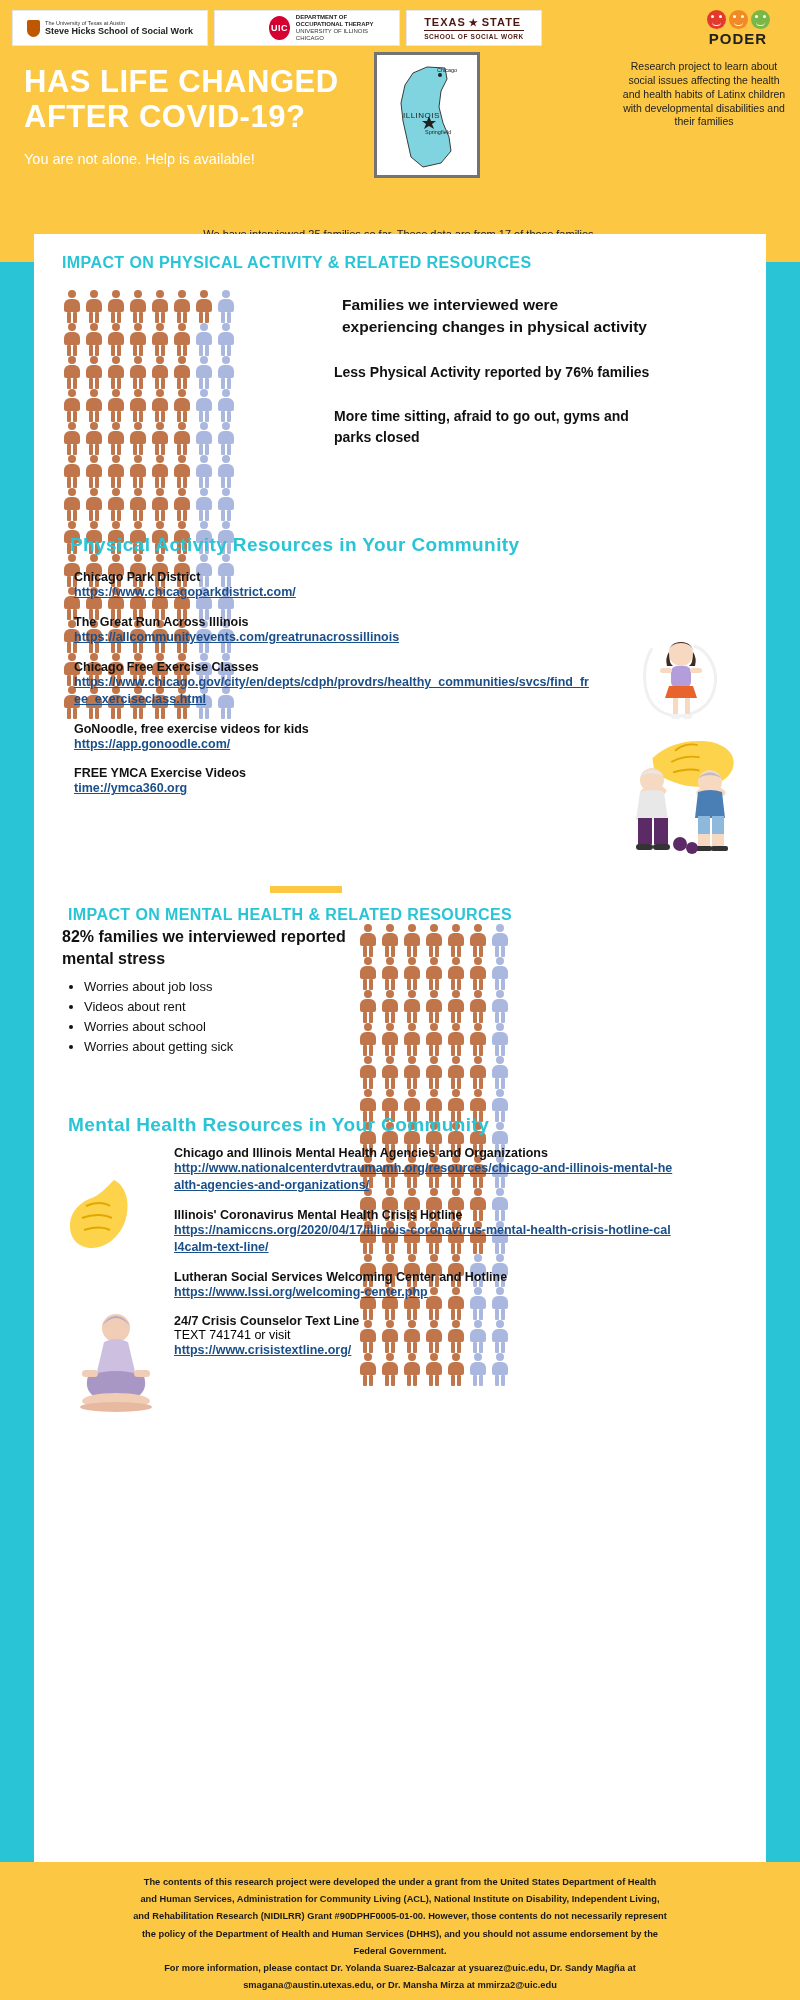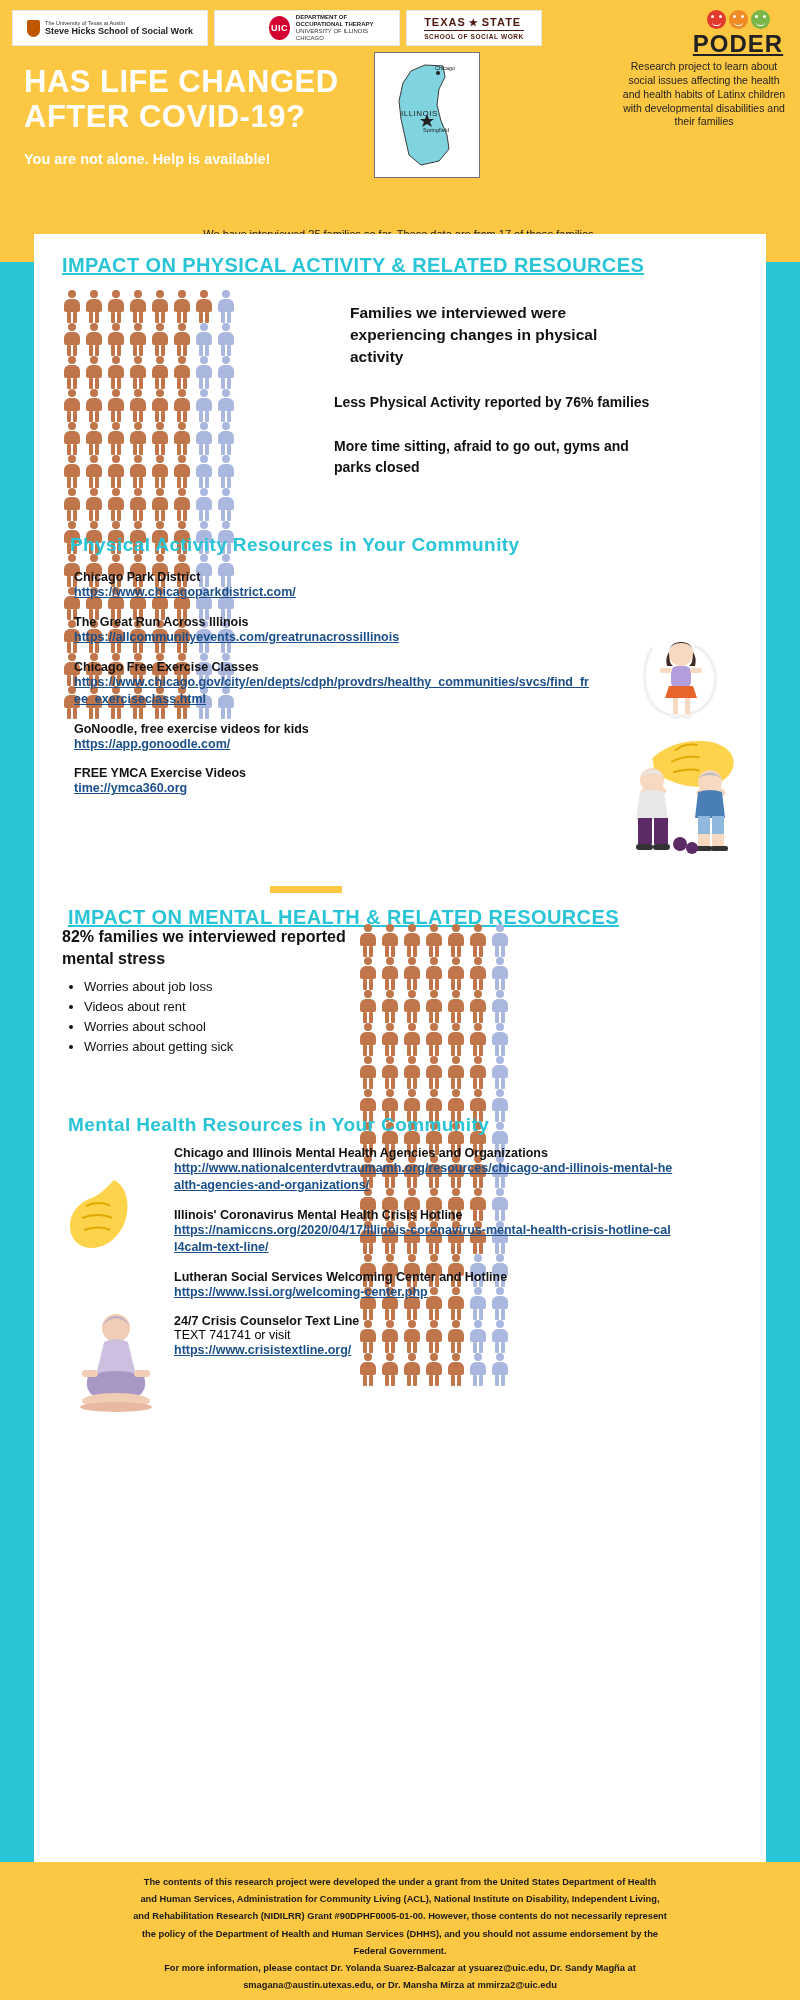--- a/index.html
+++ b/index.html
@@ -57,37 +57,37 @@
   .face.org { background:#f08a24; }
   .face.grn { background:#7ab648; }
   .face::before, .face::after {
     content:""; position:absolute; top:5px; width:3px; height:3px; border-radius:50%; background:#fff;
   }
   .face::before { left:4px; } .face::after { right:4px; }
   .face i {
     position:absolute; bottom:3px; left:5px; width:9px; height:4px;
     border-bottom:1.5px solid #fff; border-radius:0 0 9px 9px;
   }
-  .poder-word { font-size:24px; font-weight:bold; color:#222; letter-spacing:1px; margin-top:1px;text-decoration:underline; }
+  .poder-word { font-size:15px; font-weight:bold; color:#222; letter-spacing:1px; margin-top:1px; }
 
   .headline {
     position:absolute; left:24px; top:64px; width:340px;
   }
   .headline h1 {
     margin:0; color:#ffffff; font-size:31px; line-height:1.14;
     font-weight:bold; letter-spacing:0.5px;
     text-transform:uppercase;
   }
   .headline p {
-    margin:16px 0 0 0; color:#ffffff; font-size:14.5px; font-weight:bold;
+    margin:16px 0 0 0; color:#ffffff; font-size:14.5px; font-weight:normal;
   }
 
   .map-box {
     position:absolute; left:374px; top:52px; width:106px; height:126px;
-    background:#ffffff; border:1px solid #737373;
+    background:#ffffff; border:3px solid #737373;
   }
   .map-il { position:absolute; left:16px; top:10px; }
   .map-label { position:absolute; font-size:5.5px; color:#222; }
 
   .proj-desc {
     position:absolute; right:12px; top:60px; width:168px;
     font-size:10.5px; color:#222; text-align:center; line-height:1.32;
   }
 
   .interview-note {
@@ -97,37 +97,37 @@
 
   
   .card {
     position:absolute; left:34px; top:234px;
     width:732px; height:1628px;
     background:#ffffff;
   }
   .sec-title {
     color:#29c5d6; font-weight:bold; letter-spacing:0.4px;
   }
-  .h-impact { font-size:20px; text-transform:uppercase;text-decoration:underline; }
+  .h-impact { font-size:16px; text-transform:uppercase; }
   .h-res { font-size:19px; color:#29c5d6; font-weight:bold; }
 
   .block { position:absolute; }
 
   .pictoA { position:absolute; left:28px; top:56px; width:240px; }
   .picto-row { display:flex; gap:2px; }
   .person { width:20px; height:33px; position:relative; }
   .person .head { position:absolute; left:6px; top:0; width:8px; height:8px; border-radius:50%; }
   .person .body { position:absolute; left:2px; top:9px; width:16px; height:13px; border-radius:6px 6px 2px 2px; }
   .person .l1 { position:absolute; left:5px; top:22px; width:4px; height:11px; border-radius:1px; }
   .person .l2 { position:absolute; right:5px; top:22px; width:4px; height:11px; border-radius:1px; }
   .p-brown .head, .p-brown .body, .p-brown .l1, .p-brown .l2 { background:#c0754a; }
   .p-blue .head, .p-blue .body, .p-blue .l1, .p-blue .l2 { background:#aab8e0; }
 
   .txtA { position:absolute; left:300px; top:52px; width:330px; }
-  .txtA h3 { margin:16px; font-size:15.5px; color:#111; line-height:1.42; font-weight:bold; }
+  .txtA h3 { margin:8px; font-size:15.5px; color:#111; line-height:1.42; font-weight:bold; }
   .txtA p { margin:24px 0 0 0; font-size:14px; color:#111; font-weight:bold; line-height:1.45; }
 
   .res-list { font-size:12.5px; }
   .res-item { margin-bottom:14px; }
   .res-name { font-weight:bold; color:#111; font-size:12.5px; }
   .res-link { color:#1a4f8a; text-decoration:underline; font-size:12.5px; word-break:break-all; display:block; line-height:1.35;font-weight:bold; }
 
   .pointer-hand {
     position:absolute; right:26px; top:496px; width:96px; height:66px;
   }

